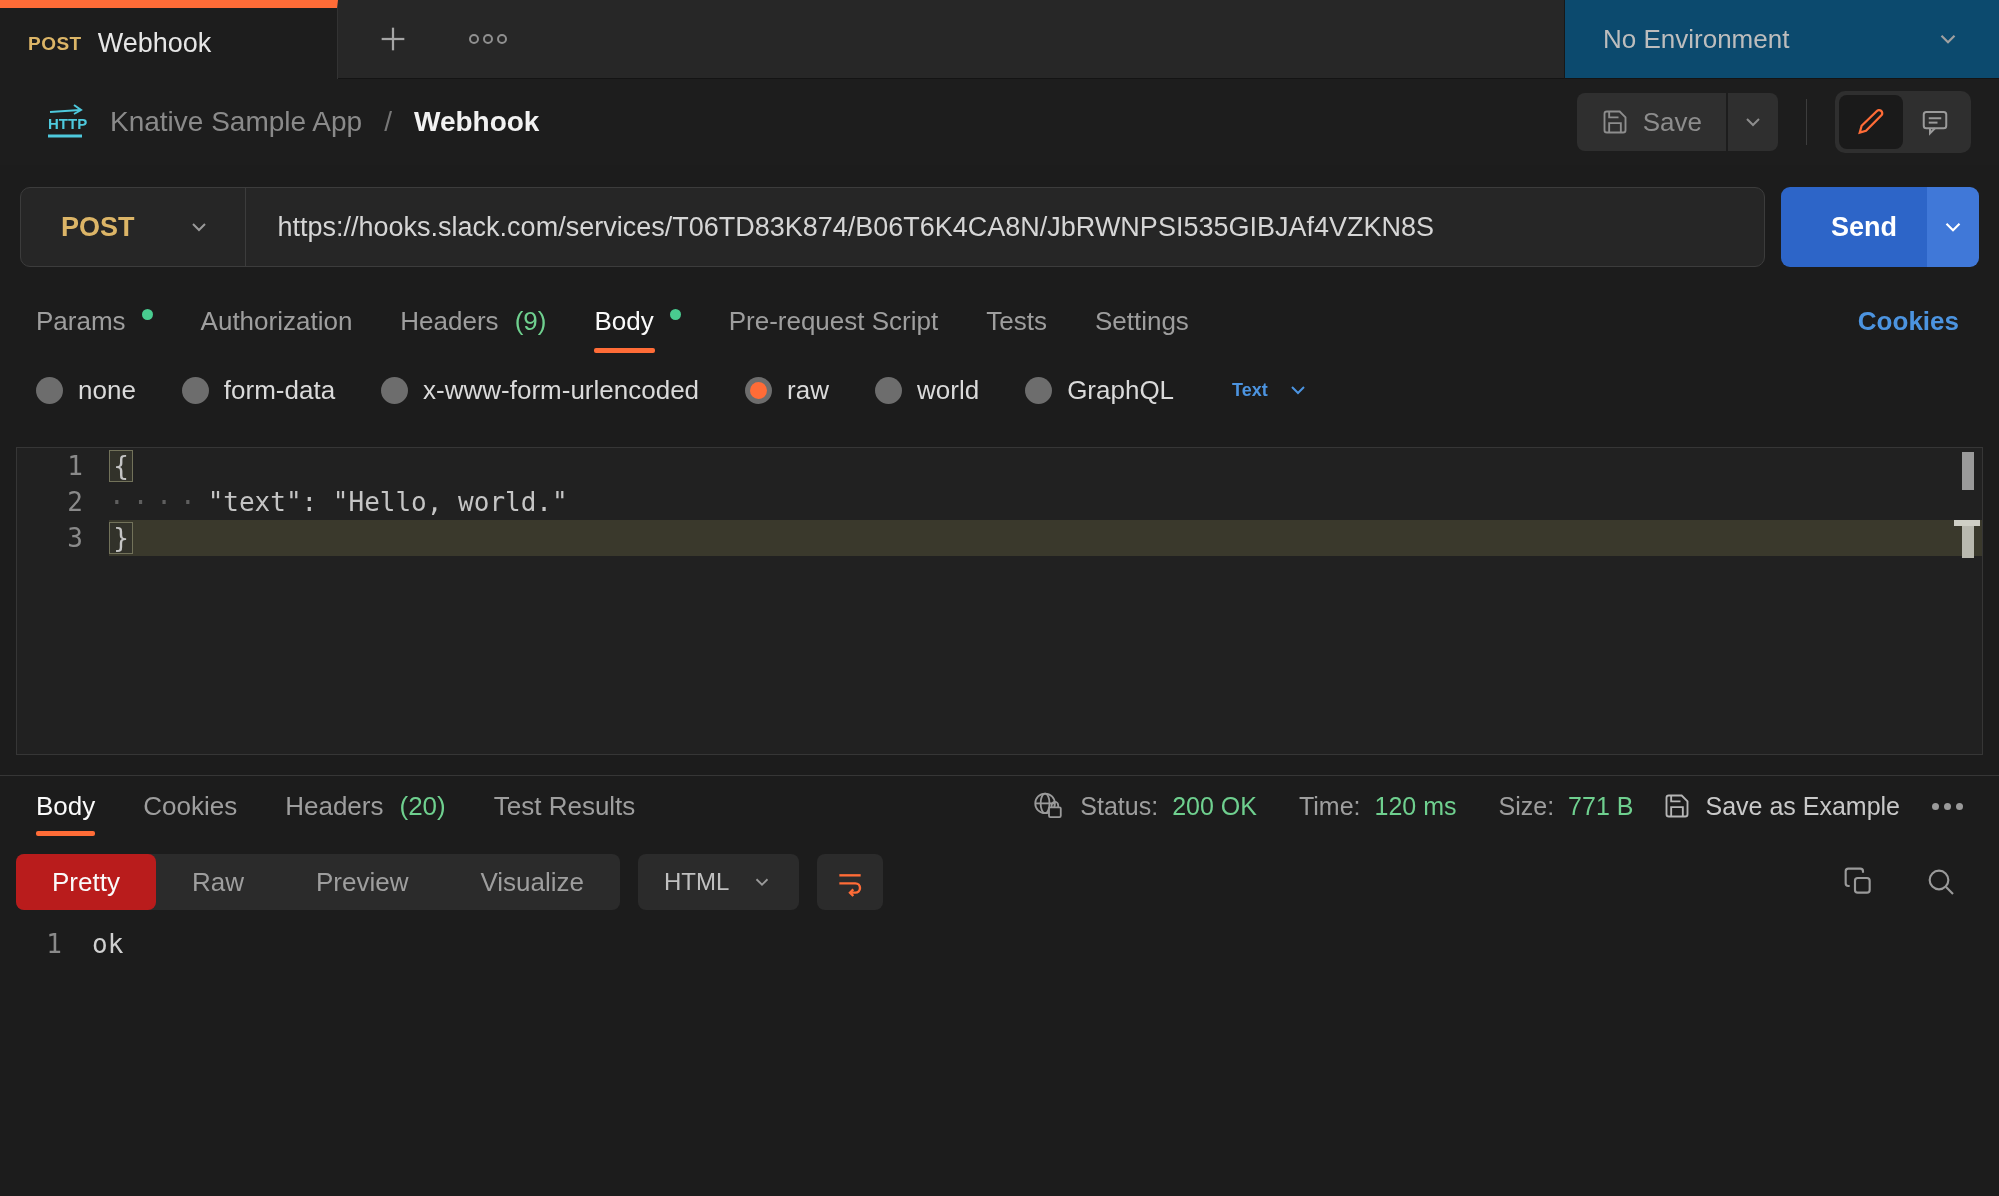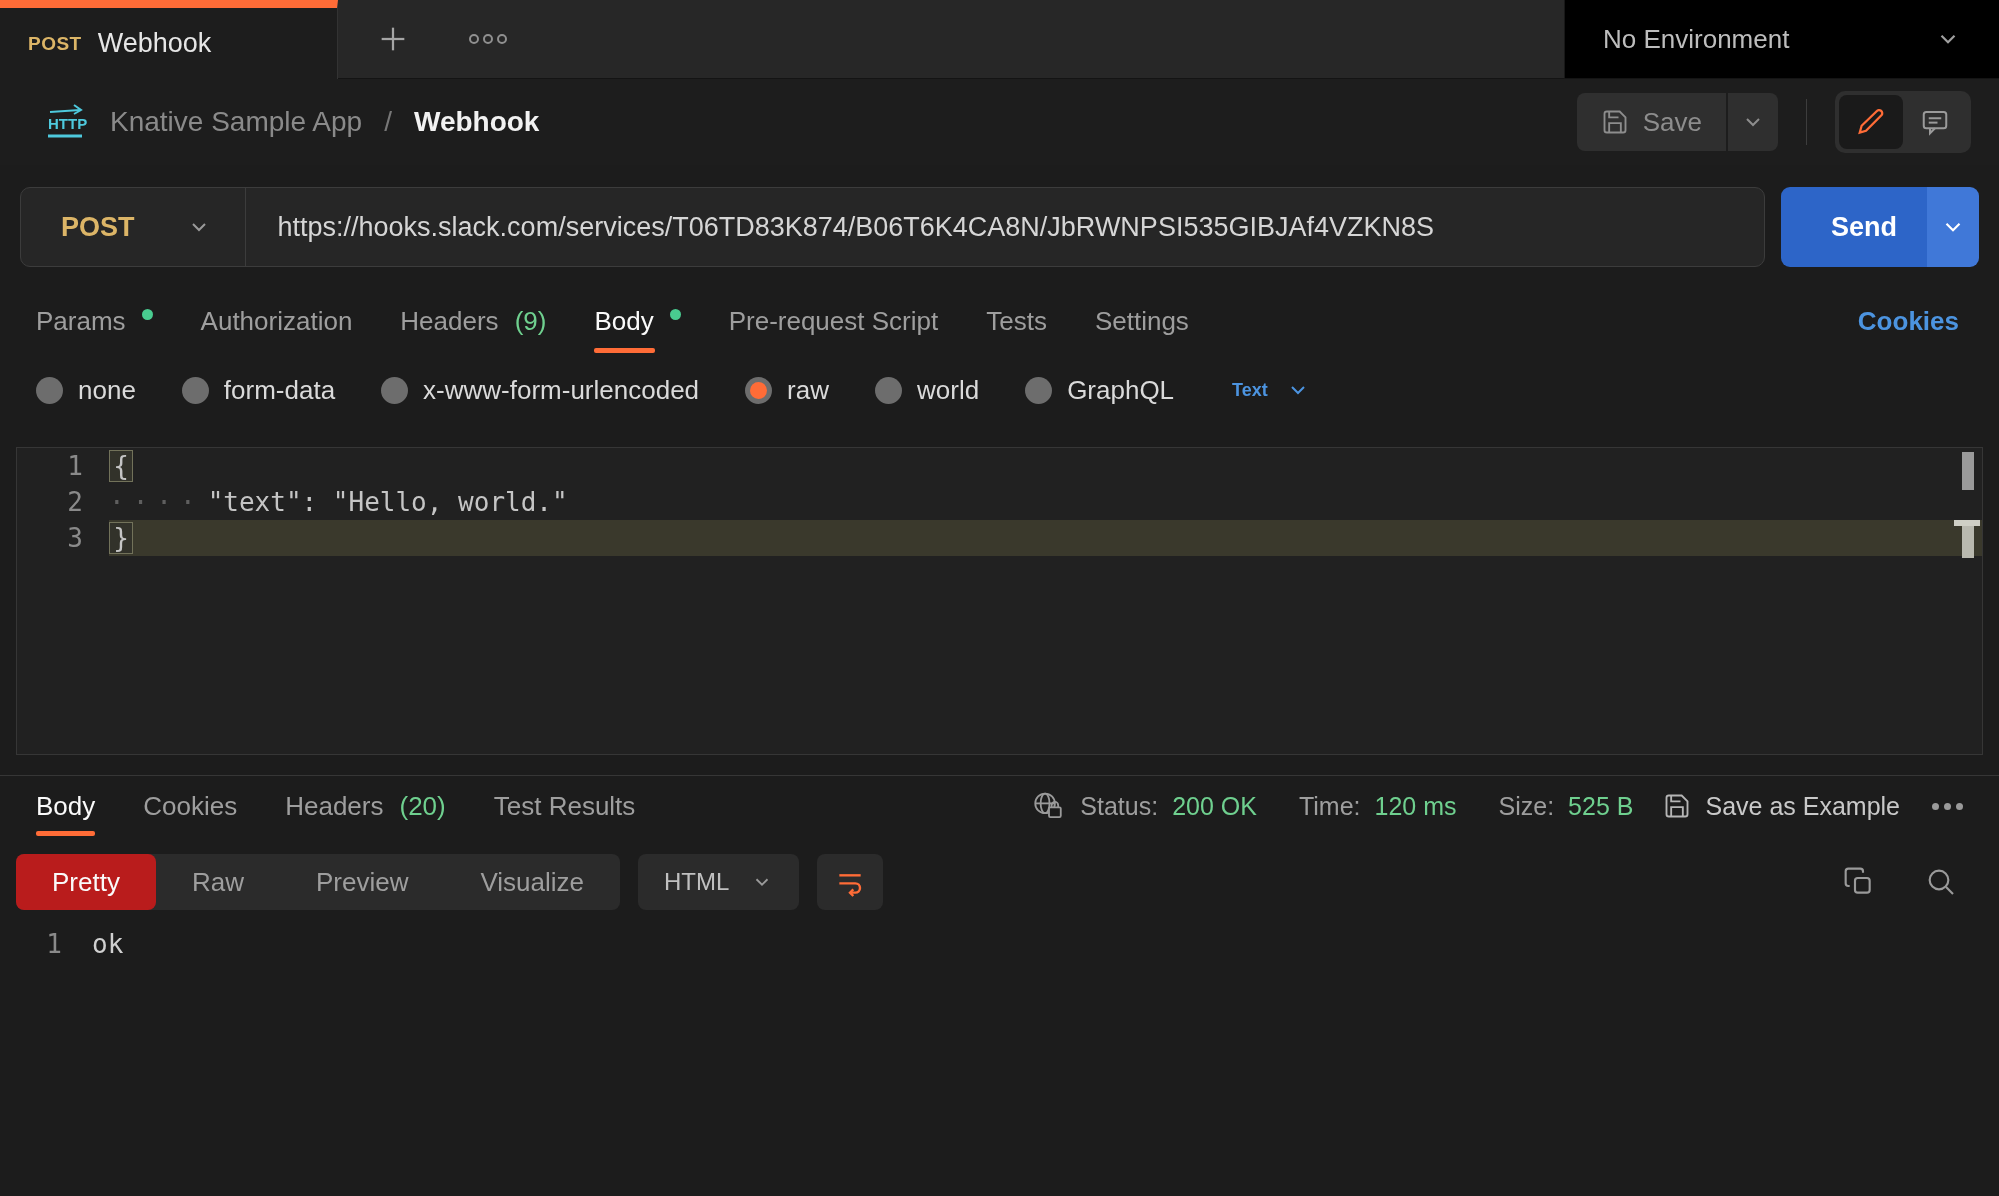--- a/index.html
+++ b/index.html
@@ -8,21 +8,21 @@
   svg { display:block; }
 
   
   .tab-bar { height:79px; display:flex; align-items:stretch; flex:none; background:#272727; }
   .req-tab { width:338px; background:#1d1d1d; border-top:8px solid #ff6c37; border-right:1px solid #333;
              display:flex; align-items:center; gap:16px; padding:0 28px; }
   .req-tab-method { color:#dcb567; font-size:19px; font-weight:bold; letter-spacing:.5px; }
   .req-tab-title { color:#e6e6e6; font-size:27px; }
   .tab-strip { flex:1; display:flex; align-items:center; gap:56px; padding:0 38px; border-bottom:1px solid #141414; }
   .icon-btn { color:#a5a5a5; display:flex; align-items:center; justify-content:center; }
-  .env-area { width:435px; border-left:1px solid #181818; border-bottom:1px solid #141414; background:#000000;
+  .env-area { width:435px; border-left:1px solid #181818; border-bottom:1px solid #141414; background:#0c4a6e;
               display:flex; align-items:center; justify-content:space-between; padding:0 38px; }
   .env-label { color:#bdbdbd; font-size:26px; }
 
   
   .header-row { height:86px; flex:none; display:flex; align-items:center; padding:0 28px 0 44px; background:#1d1d1d; }
   .crumbs { display:flex; align-items:center; gap:22px; }
   .crumb-col { color:#8a8a8a; font-size:28px; }
   .crumb-sep { color:#777; font-size:28px; }
   .crumb-req { color:#f2f2f2; font-size:28px; font-weight:bold; }
   .header-actions { margin-left:auto; display:flex; align-items:center; }
@@ -310,21 +310,21 @@
           <rect x="13" y="13" width="9" height="7.5" rx="1" fill="#1c1c1c"></rect>
             <path d="M15 13v-1.6a2.5 2.5 0 0 1 5 0V13"></path>
         </svg>
         <span class="meta-label">Status:</span>
         <span class="meta-value">200 OK</span>
         <span class="meta-gap"></span>
         <span class="meta-label">Time:</span>
         <span class="meta-value">120 ms</span>
         <span class="meta-gap"></span>
         <span class="meta-label">Size:</span>
-        <span class="meta-value">525 B</span>
+        <span class="meta-value">771 B</span>
         <span class="save-example">
           <svg width="28" height="28" viewBox="0 0 24 24" fill="none" stroke="#b5b5b5" stroke-width="1.6">
               <path d="M19 21H5a2 2 0 0 1-2-2V5a2 2 0 0 1 2-2h11l5 5v11a2 2 0 0 1-2 2z"></path>
               <polyline points="17 21 17 13 7 13 7 21"></polyline>
               <polyline points="7 3 7 8 15 8"></polyline>
             </svg>
           <span>Save as Example</span>
         </span>
         <span class="resp-more">
             <i></i>

